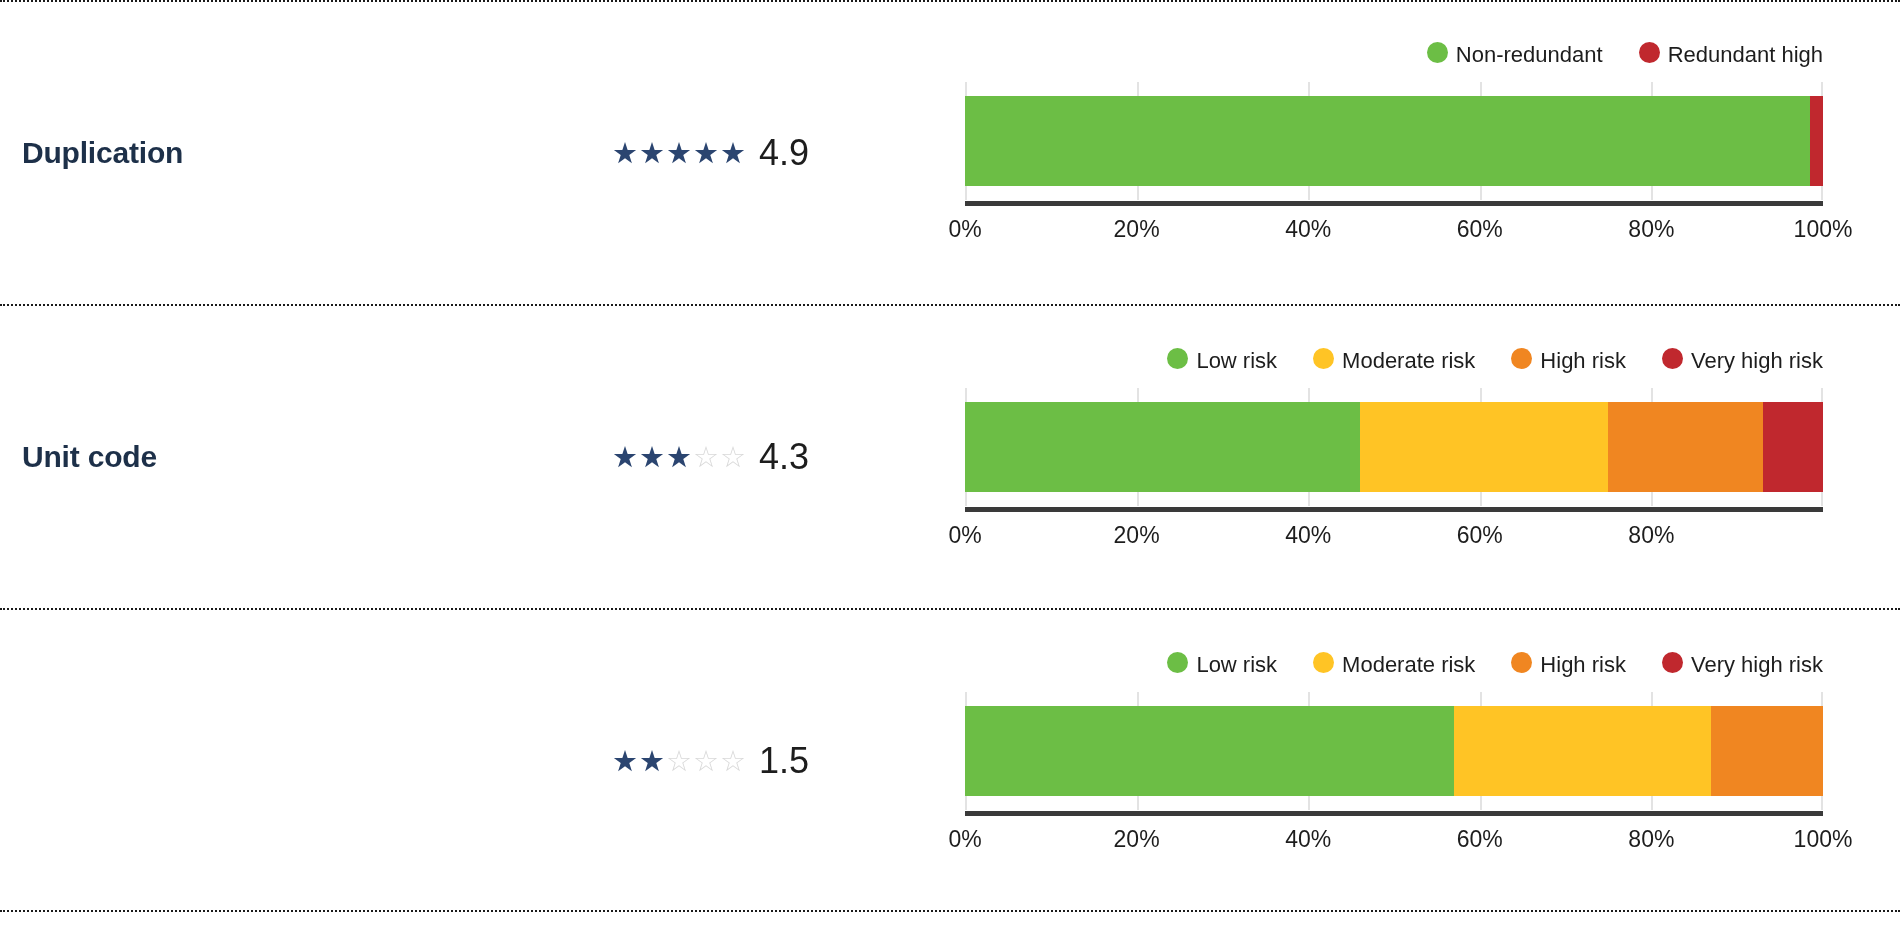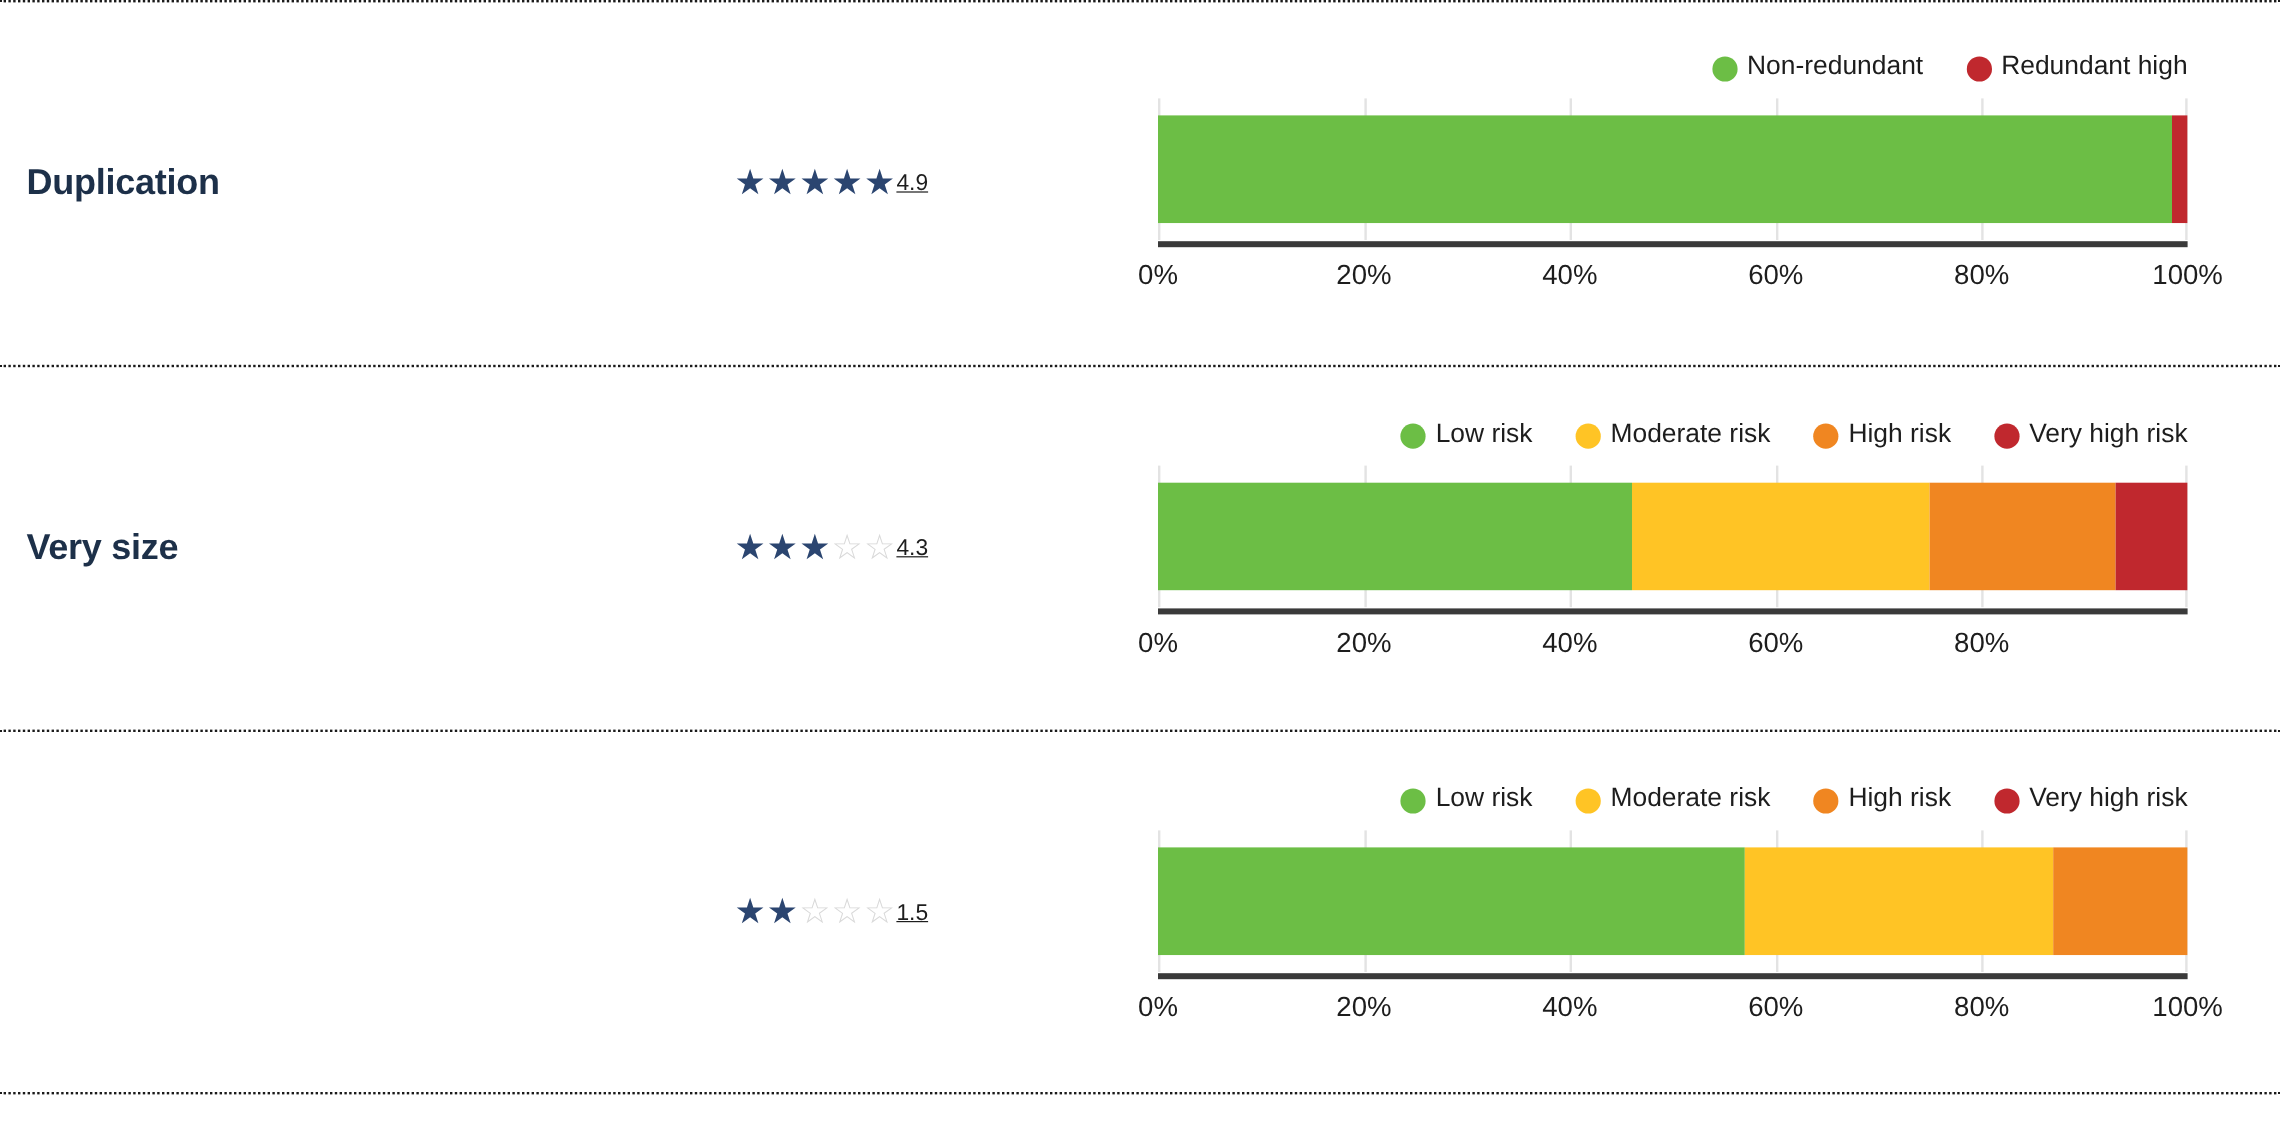--- a/index.html
+++ b/index.html
@@ -62,42 +62,42 @@
   }
   .star {
     font-size: 29px;
     line-height: 1;
     letter-spacing: 0;
     margin-right: 1px;
   }
   .star.filled { color: #2b4570; }
   .star.empty  { color: #d9d9d9; }
   .rating-value {
-    font-size: 19px;
+    font-size: 36px;
     color: #1d1d1d;
-    text-decoration: underline;
+    margin-left: 12px;
   }
 
   
   .chart {
     position: absolute;
     left: 965px;
     width: 858px;
   }
   .legend {
     display: flex;
     align-items: center;
     justify-content: flex-end;
     gap: 0px;
     height: 30px;
     white-space: nowrap;
   }
   .legend-item {
     display: inline-flex;
-    align-items: flex-end;
+    align-items: flex-start;
     margin-left: 36px;
   }
   .legend-item:first-child { margin-left: 0; }
   .legend-dot {
     width: 21px;
     height: 21px;
     border-radius: 50%;
     display: inline-block;
     margin-right: 8px;
   }
@@ -209,21 +209,21 @@
         <span class="tick" style="left:20%">20%</span>
         <span class="tick" style="left:40%">40%</span>
         <span class="tick" style="left:60%">60%</span>
         <span class="tick" style="left:80%">80%</span>
         <span class="tick" style="left:100%">100%</span>
       </div>
     </div>
   </div>
 
   <div class="metric-row">
-    <div class="metric-name">Very size</div>
+    <div class="metric-name">Unit code</div>
 
     <div class="rating">
       <span class="stars">
         <span class="star filled">★</span>
         <span class="star filled">★</span>
         <span class="star filled">★</span>
         <span class="star empty">☆</span>
         <span class="star empty">☆</span>
       </span>
       <span class="rating-value">4.3</span>

